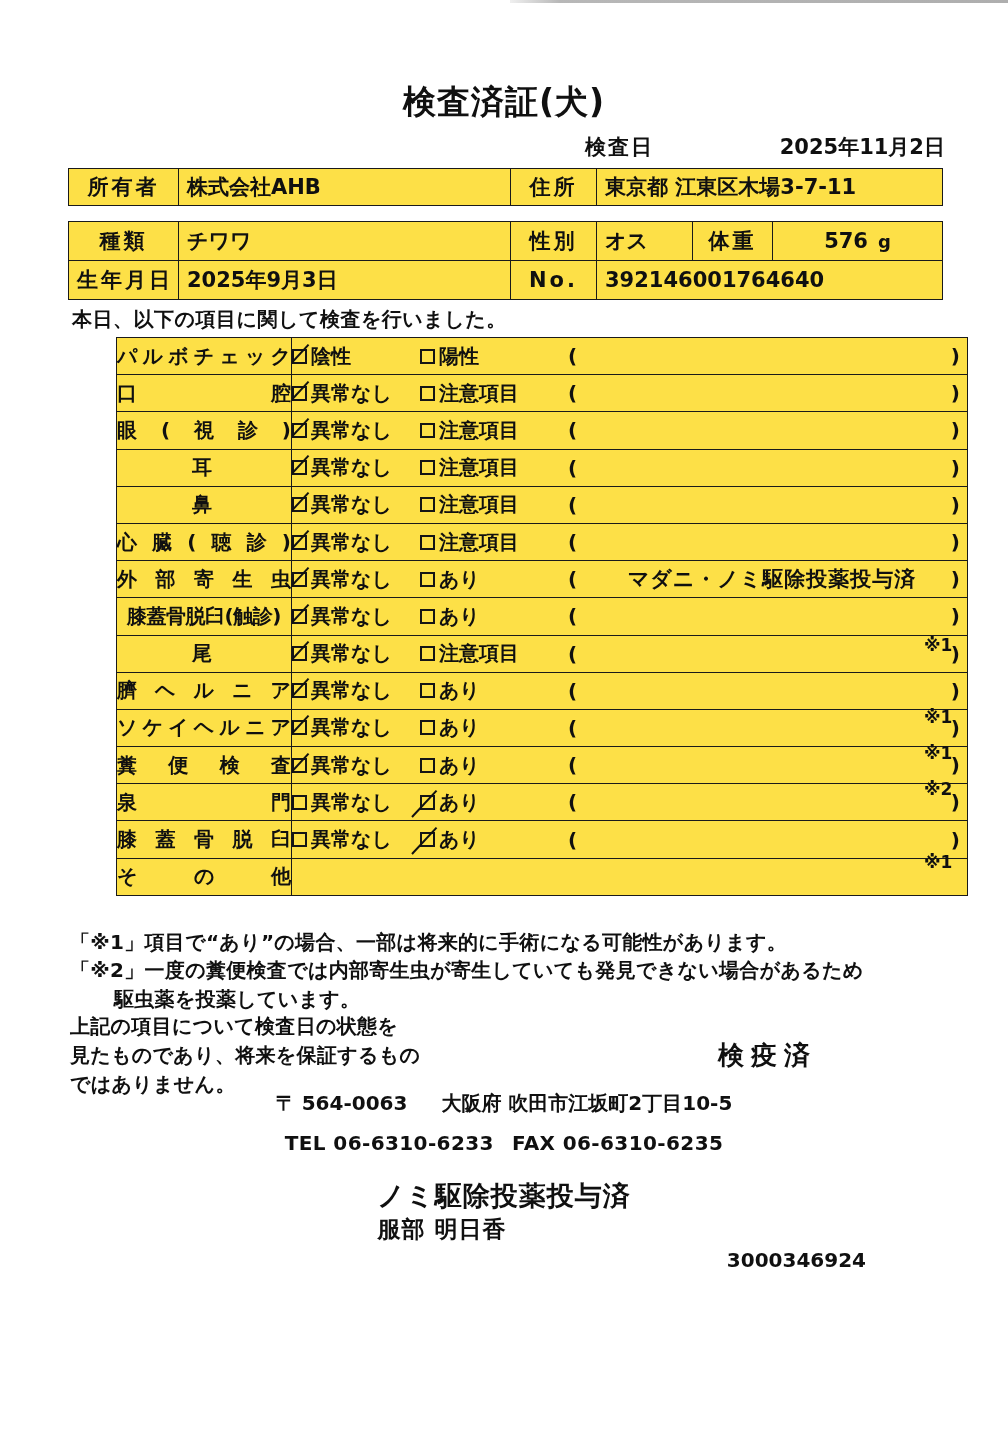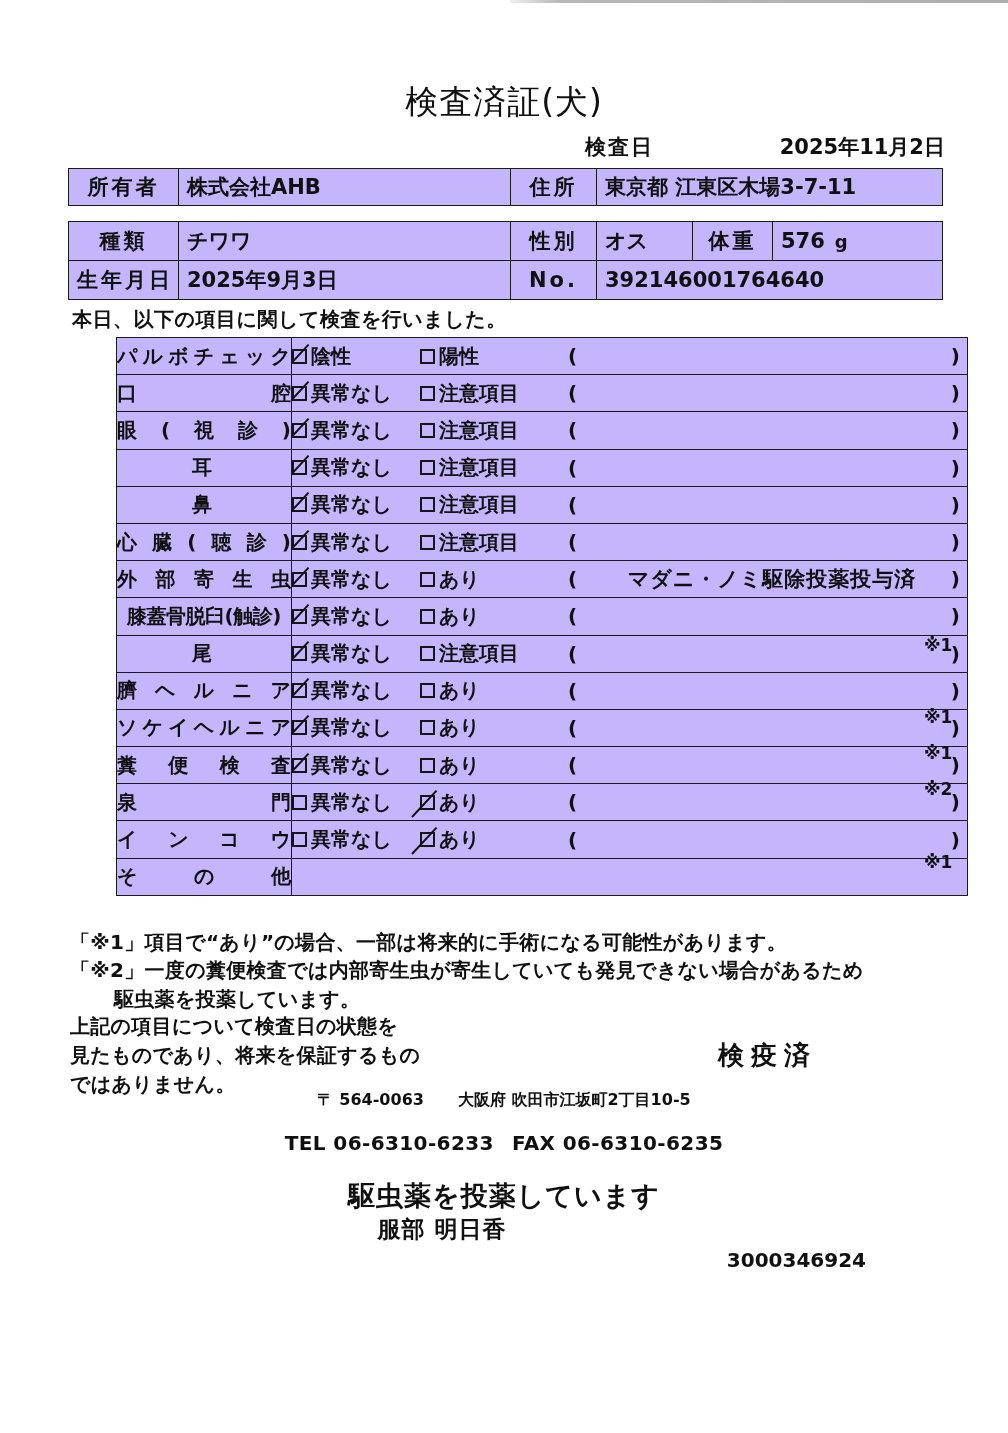--- a/index.html
+++ b/index.html
@@ -34,21 +34,21 @@
   }
 
   
   .doc-title {
     position: absolute;
     top: 80px;
     left: 0;
     width: 1008px;
     text-align: center;
     font-size: 33px;
-    font-weight: 400;
+    font-weight: 700;
     letter-spacing: 1px;
   }
 
   
   .exam-date-row {
     position: absolute;
     top: 133px;
     left: 585px;
     width: 360px;
     display: flex;
@@ -58,21 +58,21 @@
     font-weight: 600;
   }
   .exam-date-row .ed-label { letter-spacing: 2px; }
   .exam-date-row .ed-value { letter-spacing: 0px; }
 
   
   .tbl {
     position: absolute;
     border-collapse: collapse;
     table-layout: fixed;
-    background: #c4b5fd;
+    background: #fde047;
   }
   .tbl td {
     border: 1.6px solid #1a1a1a;
     font-size: 21px;
     font-weight: 600;
     padding: 0 8px;
     vertical-align: middle;
     white-space: nowrap;
     overflow: hidden;
   }
@@ -82,21 +82,21 @@
   #owner-table td { height: 36px; }
   .lbl-cell {
     text-align: center;
     letter-spacing: 3px;
   }
 
   
   #animal-table { top: 221px; left: 68px; width: 874px; padding-left: 8px; }
   #animal-table td { height: 38px; }
   .weight-cell {
-    text-align: left;
+    text-align: center;
     padding-right: 10px;
   }
   .weight-cell .unit {
     font-size: 18px;
     font-weight: 600;
     margin-left: 10px;
   }
 
   
   .intro-line {
@@ -248,21 +248,21 @@
     letter-spacing: 7px;
   }
 
   
   .clinic-address {
     position: absolute;
     top: 1090px;
     left: 0;
     width: 1008px;
     text-align: center;
-    font-size: 16px;
+    font-size: 20px;
     font-weight: 600;
   }
   .clinic-address .zip-mark { margin-right: 6px; }
   .clinic-address .addr-gap { display: inline-block; width: 34px; }
 
   .clinic-contact {
     position: absolute;
     top: 1131px;
     left: 0;
     width: 1008px;
@@ -599,21 +599,21 @@
                 <span class="box"></span>
                 <span class="opt-text">あり</span>
               </span>
               <span class="paren-open">(</span>
               <span class="note-text"></span>
               <span class="paren-close">)</span>
             </div>
           </td>
         </tr>
         <tr>
-          <td class="item-label">インコウ</td>
+          <td class="item-label">膝蓋骨脱臼</td>
           <td class="item-opts">
             <div class="opts-wrap">
               <span class="opt opt-a">
                 <span class="box"></span>
                 <span class="opt-text">異常なし</span>
               </span>
               <span class="opt opt-b checked">
                 <span class="box"></span>
                 <span class="opt-text">あり</span>
               </span>
@@ -664,17 +664,17 @@
   <div class="quarantine-stamp">検疫済</div>
 
   <div class="clinic-address">
     <span class="zip-mark">〒</span><span>564-0063</span><span class="addr-gap"></span><span>大阪府 吹田市江坂町2丁目10-5</span>
   </div>
 
   <div class="clinic-contact">
     <span>TEL 06-6310-6233</span><span class="tel-gap"></span><span>FAX 06-6310-6235</span>
   </div>
 
-  <div class="clinic-name">駆虫薬を投薬しています</div>
+  <div class="clinic-name">ノミ駆除投薬投与済</div>
   <div class="clinic-staff">服部 明日香</div>
   <div class="doc-serial">3000346924</div>
 
 </div>
 
 </body></html>

